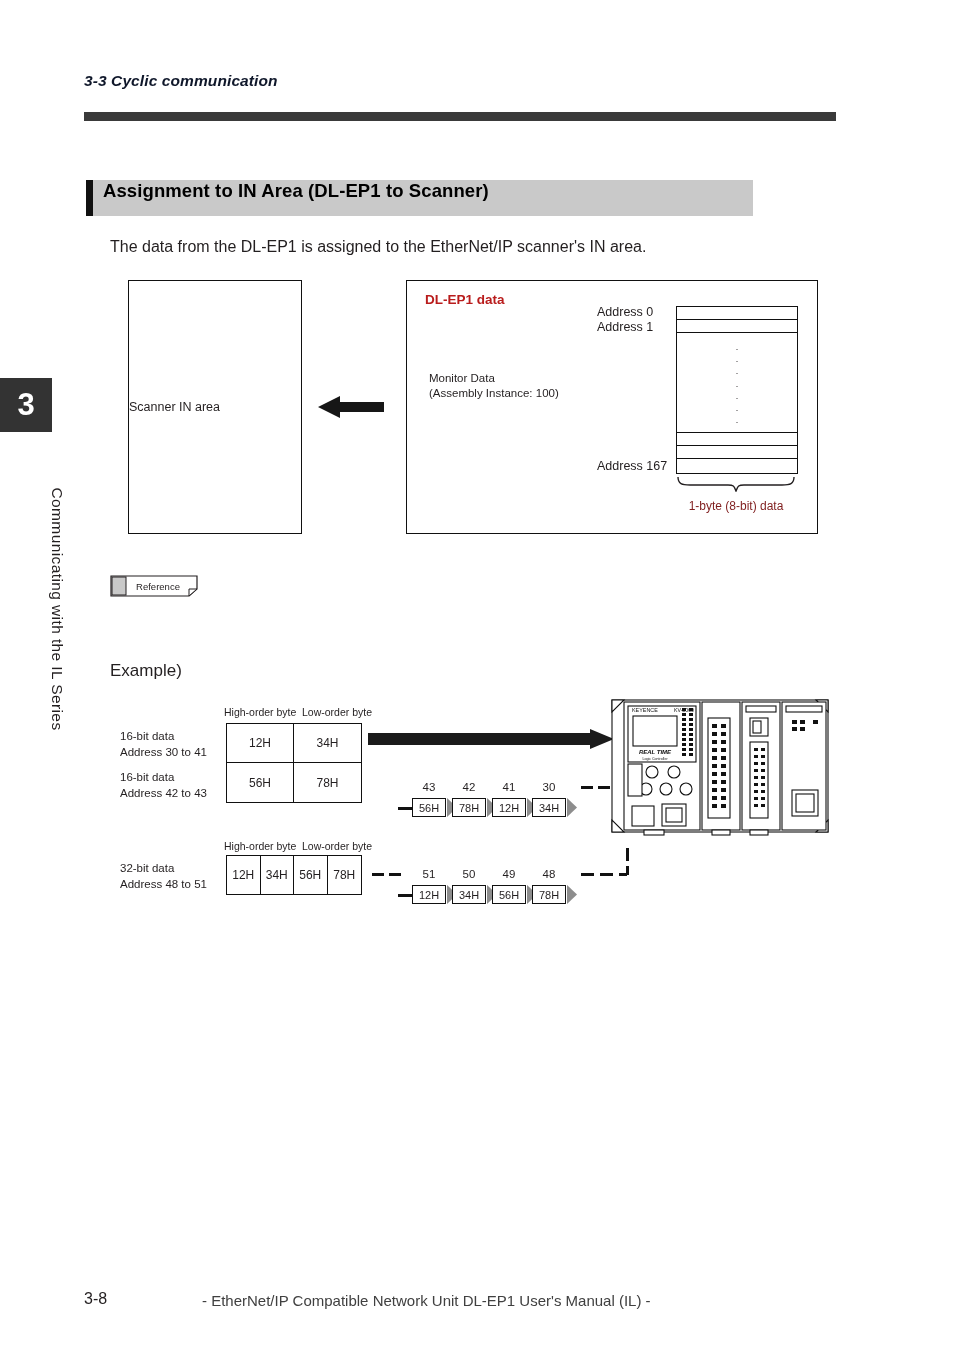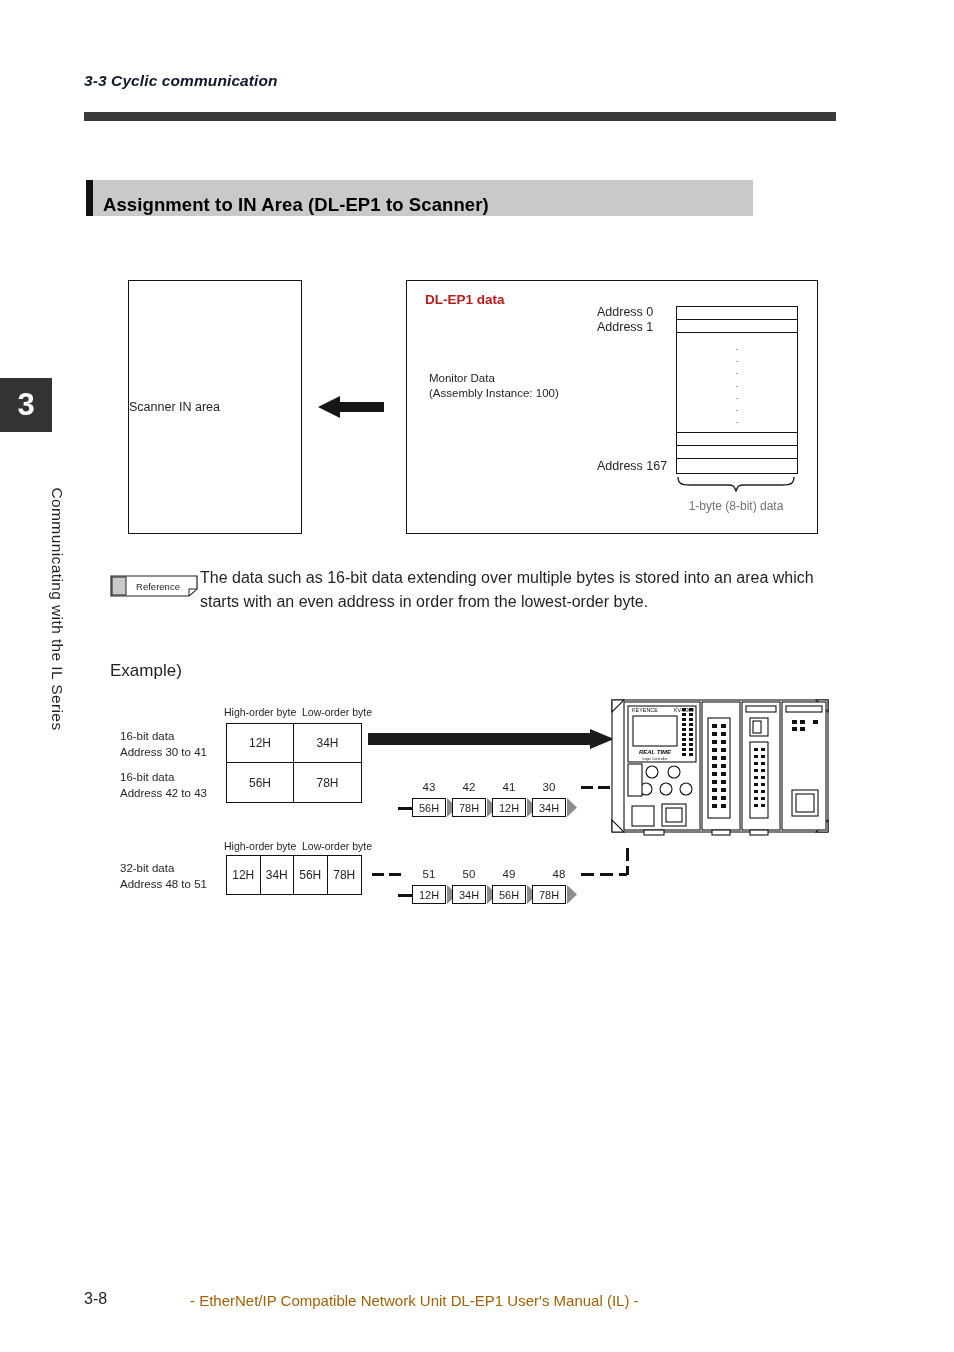--- a/index.html
+++ b/index.html
@@ -31,21 +31,21 @@
   .sidetext{
     position:absolute;left:-88px;top:600px;width:290px;
     transform:rotate(90deg);transform-origin:center center;
     font-size:15.5px;color:#231f20;text-align:center;white-space:nowrap;
     letter-spacing:.4px;
   }
 
   
   .sectionbar{
     position:absolute;left:86px;top:180px;width:667px;height:36px;
-    background:#c9c9c9;display:flex;align-items:flex-end;
+    background:#c9c9c9;display:flex;align-items:flex-start;
   }
   .sectionbar .accent{width:7px;height:36px;background:#111;flex:0 0 auto;}
   .sectionbar .stitle{
     padding-left:10px;font-size:18.5px;font-weight:700;color:#000;
     letter-spacing:.1px;
   }
 
   .intro{
     position:absolute;left:110px;top:238px;width:740px;
     font-size:16px;color:#231f20;
@@ -82,21 +82,21 @@
   .memcol .r3{height:13px;}
   .memcol .r4{height:13px;}
   .memcol .r5{height:13px;border-bottom:none;}
   .memcol .dots{
     position:absolute;left:0;right:0;top:8px;text-align:center;
     font-size:9px;line-height:12.2px;color:#231f20;
   }
   .brace{position:absolute;left:676px;top:476px;width:120px;height:16px;}
   .bytelbl{
     position:absolute;left:640px;top:499px;width:192px;text-align:center;
-    font-size:12px;color:#737373;
+    font-size:12px;color:#7f1d1d;
   }
 
   
   .refbox{
     position:absolute;left:110px;top:575px;width:88px;height:22px;
   }
   .reftext{
     position:absolute;left:200px;top:566px;width:644px;
     font-size:16px;line-height:1.48;color:#231f20;
   }
@@ -149,41 +149,42 @@
   .dashseg{position:absolute;background:#111;}
 
   
   .plc{position:absolute;left:604px;top:694px;width:232px;height:148px;}
 
   
   .footpage{
     position:absolute;left:84px;top:1290px;font-size:16px;color:#231f20;text-align:center;
   }
   .foottitle{
-    position:absolute;left:190px;top:1292px;font-size:15px;color:#a16207;text-align:center;
+    position:absolute;left:202px;top:1292px;font-size:15px;color:#404040;text-align:center;
   }
 </style>
 </head>
 <body>
 
 <div class="page">
 
   <div class="runhead">3-3 Cyclic communication</div>
   <div class="headrule"></div>
 
   <div class="chaptab">
     <span>3</span>
   </div>
   <div class="sidetext">Communicating with the IL Series</div>
 
   <div class="sectionbar">
     <span class="accent"></span>
     <span class="stitle">Assignment to IN Area (DL-EP1 to Scanner)</span>
   </div>
 
+  <div class="intro">The data from the DL-EP1 is assigned to the EtherNet/IP scanner's IN area.</div>
 
   <div class="scannerbox">
     <div class="lbl">Scanner IN area</div>
   </div>
 
   <svg class="bigarrow" viewBox="0 0 66 22">
     <polygon points="0,11 22,0 22,6 66,6 66,16 22,16 22,22" fill="#161616"></polygon>
   </svg>
 
   <div class="dlbox">
@@ -214,21 +215,20 @@
     <path d="M2,1 C2,8 6,9 14,9 L52,9 C58,9 58,10 60,15 C62,10 62,9 68,9 L106,9 C114,9 118,8 118,1" fill="none" stroke="#231f20" stroke-width="1.4"></path>
   </svg>
   <div class="bytelbl">1-byte (8-bit) data</div>
 
   <svg class="refbox" viewBox="0 0 88 22">
     <path d="M1,1 L87,1 L87,14 L79,21 L1,21 Z" fill="#ffffff" stroke="#231f20" stroke-width="1.2"></path>
     <rect x="2" y="2" width="14" height="18" fill="#c9c9c9" stroke="#231f20" stroke-width="1"></rect>
     <path d="M79,21 L87,14 L79,14 Z" fill="#ffffff" stroke="#231f20" stroke-width="1"></path>
     <text x="48" y="15" font-family="Liberation Sans, sans-serif" font-size="9.5" text-anchor="middle" fill="#231f20">Reference</text>
   </svg>
-  <div class="reftext">The data such as 16-bit data extending over multiple bytes is stored into an area which starts with an even address in order from the lowest-order byte.</div>
 
   <div class="example">Example)</div>
 
   <div class="hdrlabels" style="left:224px;top:706px;">High-order byte</div>
   <div class="hdrlabels" style="left:302px;top:706px;">Low-order byte</div>
 
   <div class="rowlabel" style="left:120px;top:729px;">
     <div>16-bit data</div>
     <div>Address 30 to 41</div>
   </div>
@@ -291,21 +291,21 @@
     <div class="cell">78H</div>
   </div>
 
   <div class="dashseg" style="left:372px;top:873px;width:12px;height:2.6px;"></div>
   <div class="dashseg" style="left:389px;top:873px;width:12px;height:2.6px;"></div>
 
   <div class="stream" style="left:398px;top:847px;width:200px;">
     <div class="bytenum" style="left:14px;top:0;">51</div>
     <div class="bytenum" style="left:54px;top:0;">50</div>
     <div class="bytenum" style="left:94px;top:0;">49</div>
-    <div class="bytenum" style="left:144px;top:0;text-align:center;">48</div>
+    <div class="bytenum" style="left:134px;top:0;text-align:center;">48</div>
 
     <div class="dashseg" style="left:0;top:26px;width:14px;height:2.6px;"></div>
 
     <div class="bytebox" style="left:14px;top:17px;">12H</div>
     <svg class="gtri" style="left:49px;top:17px;" viewBox="0 0 10 19">
         <polygon points="0,0 10,9.5 0,19" fill="#8d8d8d"></polygon>
       </svg>
     <div class="bytebox" style="left:54px;top:17px;">34H</div>
     <svg class="gtri" style="left:89px;top:17px;" viewBox="0 0 10 19">
         <polygon points="0,0 10,9.5 0,19" fill="#8d8d8d"></polygon>

